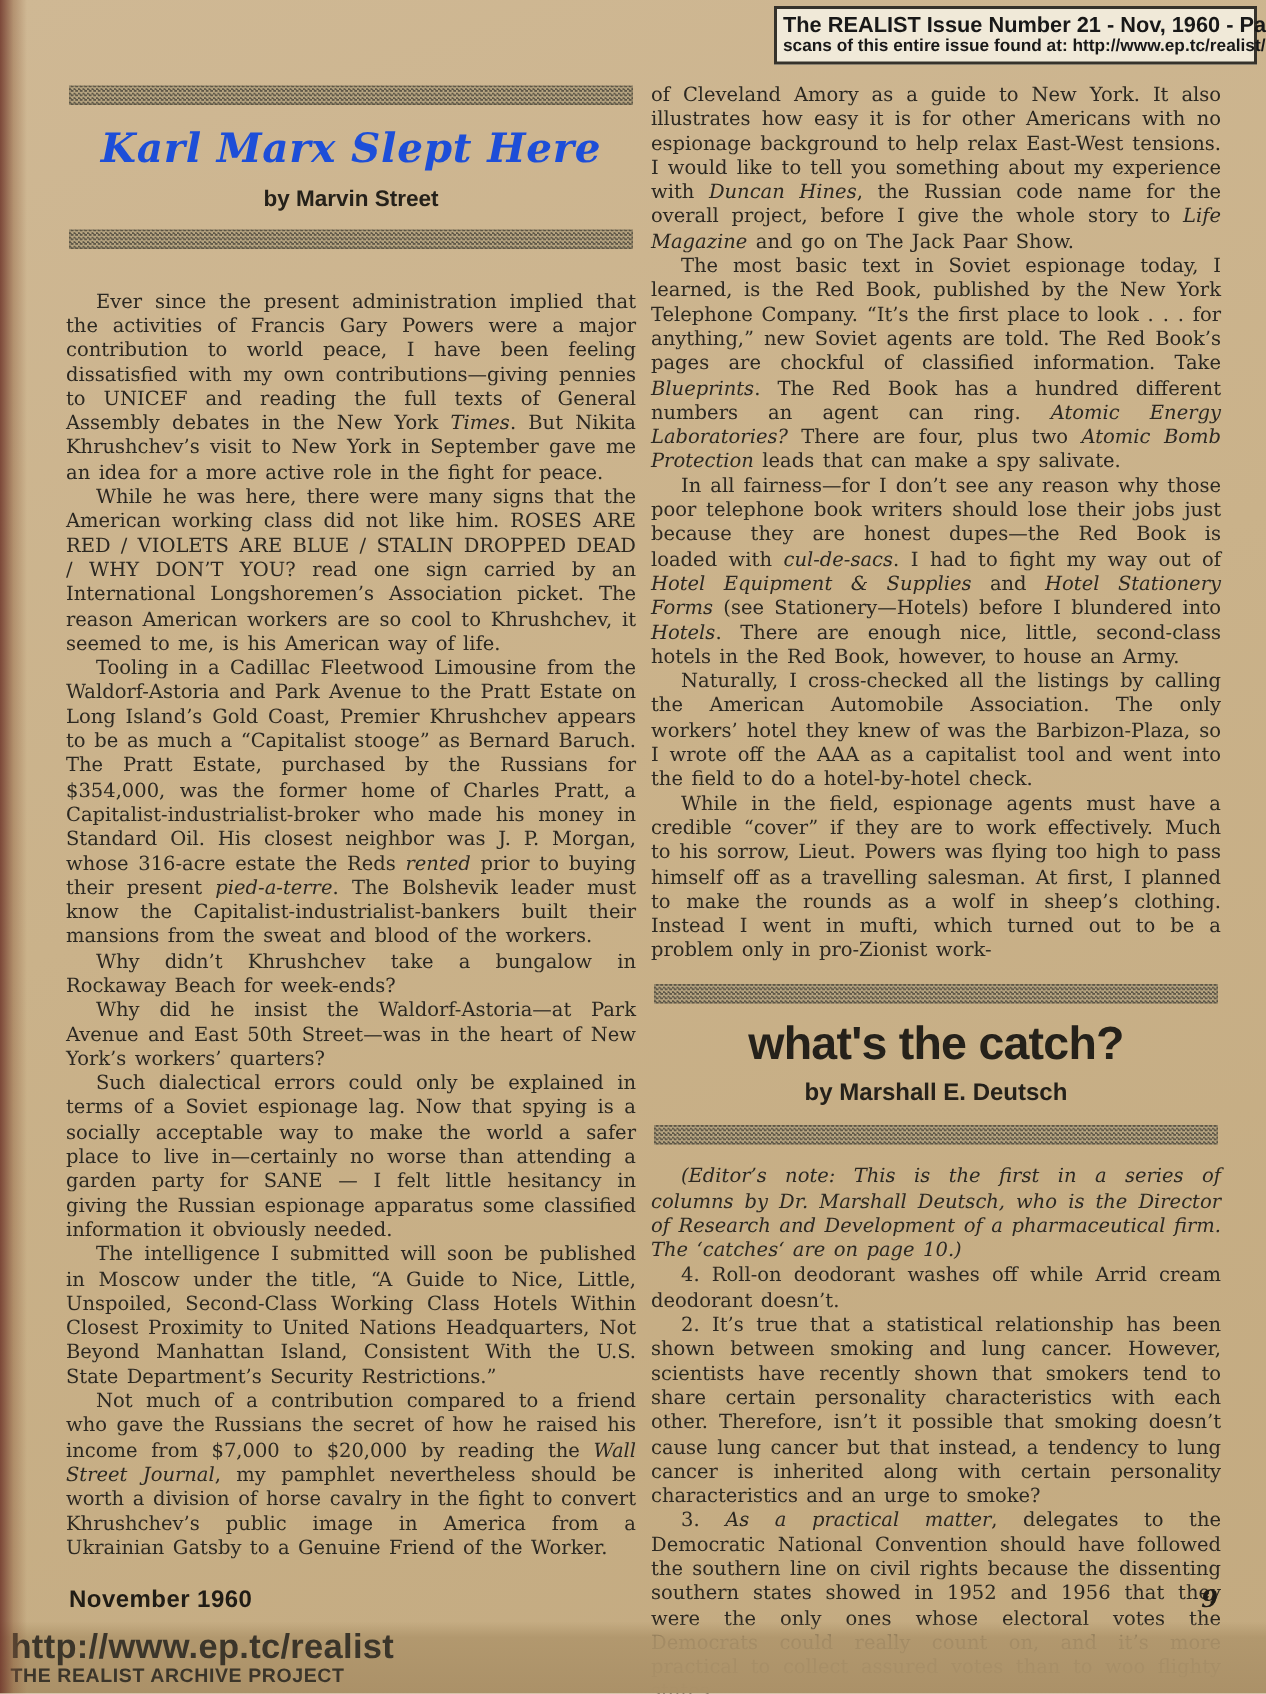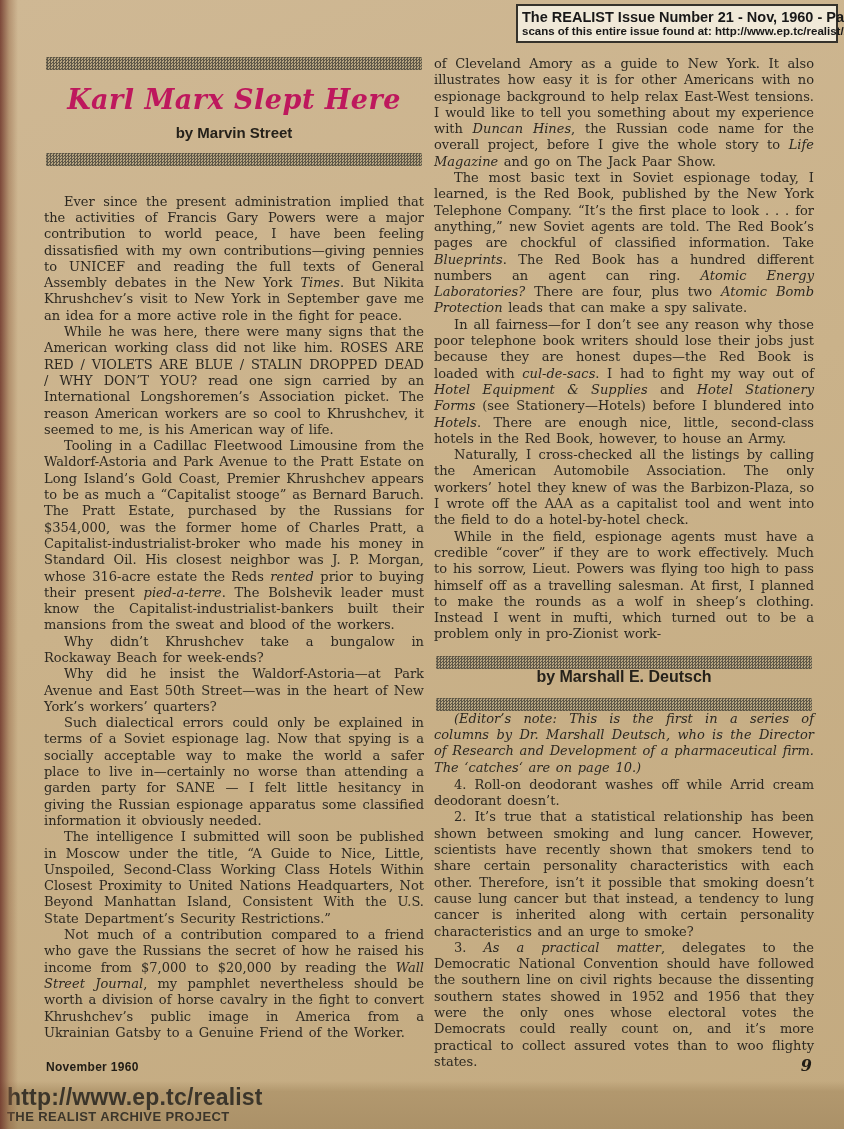--- a/index.html
+++ b/index.html
@@ -47,21 +47,21 @@
     box-shadow: inset 0 0 0 1px rgba(90,82,66,.35);
   }
 
   .a1-title {
     margin: 15px 0 10px;
     text-align: center;
     font-family: "DejaVu Serif", serif;
     font-style: italic; font-weight: bold;
     font-size: 27px; line-height: 1.1;
     letter-spacing: .5px;
-    color: #be185d;
+    color: #1d4ed8;
   }
   .a1-byline, .a2-byline {
     text-align: center;
     font-family: "Liberation Sans", sans-serif;
     font-weight: bold; font-size: 15px; line-height: 1;
     margin: 0 0 13px;
     color: #25211a;
   }
   .a2-title {
     margin: 11px 0 9px;
@@ -77,32 +77,32 @@
     font-size: 13px; line-height: 16.3px;
     text-align: justify;
     word-spacing: 1.5px;
   }
   .col-left .body-text { margin-top: 28px; }
   .para { margin: 0; text-indent: 20px; }
   .para.noindent { text-indent: 0; }
   .it { font-style: italic; }
 
   .a2 { margin-top: 13px; }
-  .note { }
+  .note { margin-top: 14px; }
   .note .para { font-style: italic; }
   .items { margin-top: 1px; }
 
   .footer-row {
     position: absolute; left: 46px; right: 32px; top: 1056px;
     display: flex; justify-content: space-between; align-items: baseline;
     z-index: 2;
   }
   .issue-date {
     font-family: "Liberation Sans", sans-serif;
-    font-weight: bold; font-size: 12px; letter-spacing: .3px;
+    font-weight: bold; font-size: 16px; letter-spacing: .3px;
     color: #201c15;
   }
   .page-num {
     font-family: "DejaVu Serif", serif;
     font-weight: bold; font-style: italic; font-size: 16px;
     color: #201c15;
   }
 
   .archive-footer {
     position: absolute; left: 0; right: 0; bottom: 0; height: 48px;
@@ -147,20 +147,21 @@
   <div class="col col-right">
     <div class="body-text">
         <p class="para noindent"><span>of Cleveland Amory as a guide to New York. It also illustrates how easy it is for other Americans with no espionage background to help relax East-West tensions. I would like to tell you something about my experience with </span><span class="it">Duncan Hines</span><span>, the Russian code name for the overall project, before I give the whole story to </span><span class="it">Life Magazine</span><span> and go on The Jack Paar Show.</span></p>
         <p class="para"><span>The most basic text in Soviet espionage today, I learned, is the Red Book, published by the New York Telephone Company. “It’s the first place to look . . . for anything,” new Soviet agents are told. The Red Book’s pages are chockful of classified information. Take </span><span class="it">Blueprints</span><span>. The Red Book has a hundred different numbers an agent can ring. </span><span class="it">Atomic Energy Laboratories?</span><span> There are four, plus two </span><span class="it">Atomic Bomb Protection</span><span> leads that can make a spy salivate.</span></p>
         <p class="para"><span>In all fairness—for I don’t see any reason why those poor telephone book writers should lose their jobs just because they are honest dupes—the Red Book is loaded with </span><span class="it">cul-de-sacs</span><span>. I had to fight my way out of </span><span class="it">Hotel Equipment &amp; Supplies</span><span> and </span><span class="it">Hotel Stationery Forms</span><span> (see Stationery—Hotels) before I blundered into </span><span class="it">Hotels</span><span>. There are enough nice, little, second-class hotels in the Red Book, however, to house an Army.</span></p>
         <p class="para"><span>Naturally, I cross-checked all the listings by calling the American Automobile Association. The only workers’ hotel they knew of was the Barbizon-Plaza, so I wrote off the AAA as a capitalist tool and went into the field to do a hotel-by-hotel check.</span></p>
         <p class="para"><span>While in the field, espionage agents must have a credible “cover” if they are to work effectively. Much to his sorrow, Lieut. Powers was flying too high to pass himself off as a travelling salesman. At first, I planned to make the rounds as a wolf in sheep’s clothing. Instead I went in mufti, which turned out to be a problem only in pro-Zionist work-</span></p>
       </div>
     <div class="a2">
       <div class="bar"></div>
+      <h2 class="a2-title">what's the catch?</h2>
       <div class="a2-byline">by Marshall E. Deutsch</div>
       <div class="bar"></div>
       <div class="body-text note">
           <p class="para"><span class="it">(Editor’s note: This is the first in a series of columns by Dr. Marshall Deutsch, who is the Director of Research and Development of a pharmaceutical firm. The ‘catches‘ are on page 10.)</span></p>
         </div>
       <div class="body-text items">
           <p class="para"><span>4. Roll-on deodorant washes off while Arrid cream deodorant doesn’t.</span></p>
           <p class="para"><span>2. It’s true that a statistical relationship has been shown between smoking and lung cancer. However, scientists have recently shown that smokers tend to share certain personality characteristics with each other. Therefore, isn’t it possible that smoking doesn’t cause lung cancer but that instead, a tendency to lung cancer is inherited along with certain personality characteristics and an urge to smoke?</span></p>
           <p class="para"><span>3. </span><span class="it">As a practical matter</span><span>, delegates to the Democratic National Convention should have followed the southern line on civil rights because the dissenting southern states showed in 1952 and 1956 that they were the only ones whose electoral votes the Democrats could really count on, and it’s more practical to collect assured votes than to woo flighty states.</span></p>
         </div>

